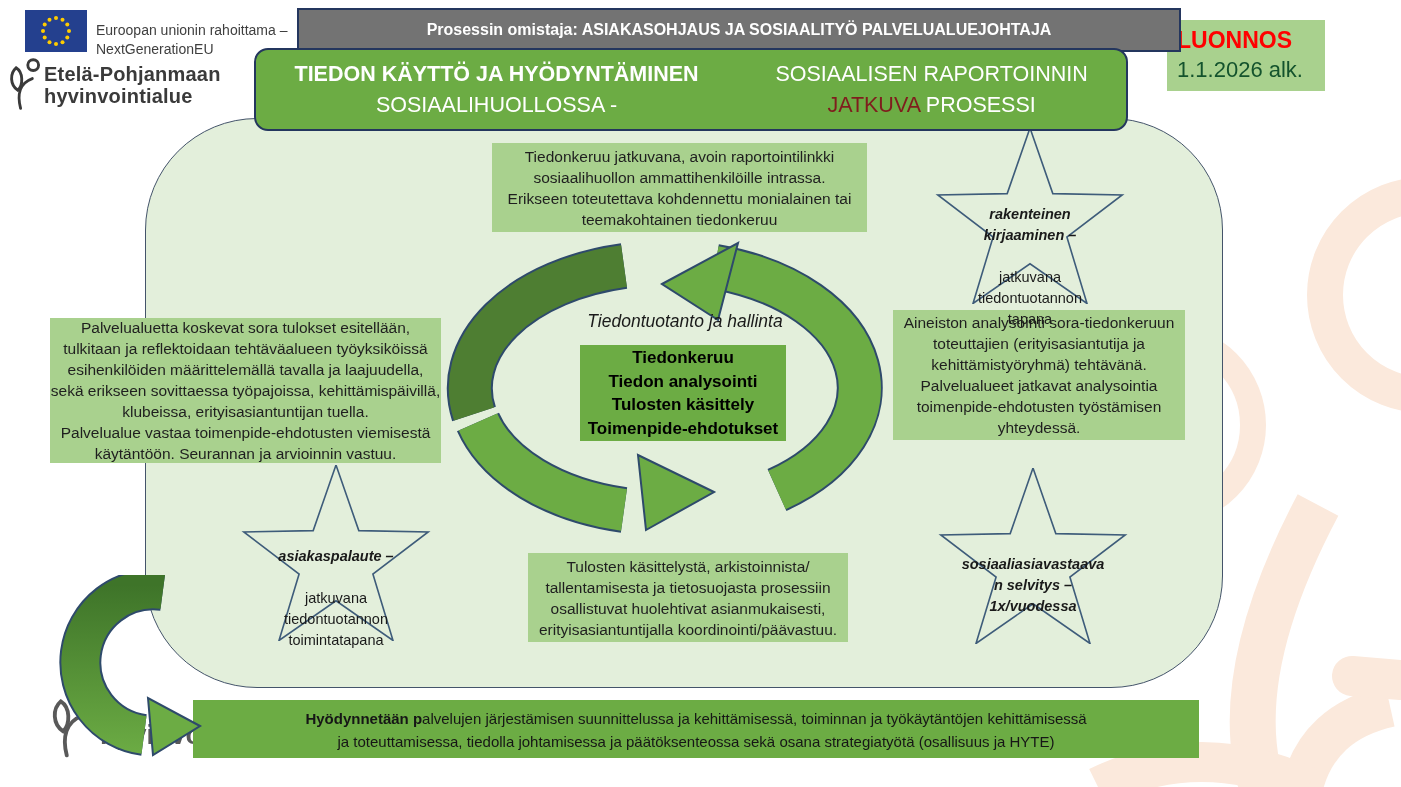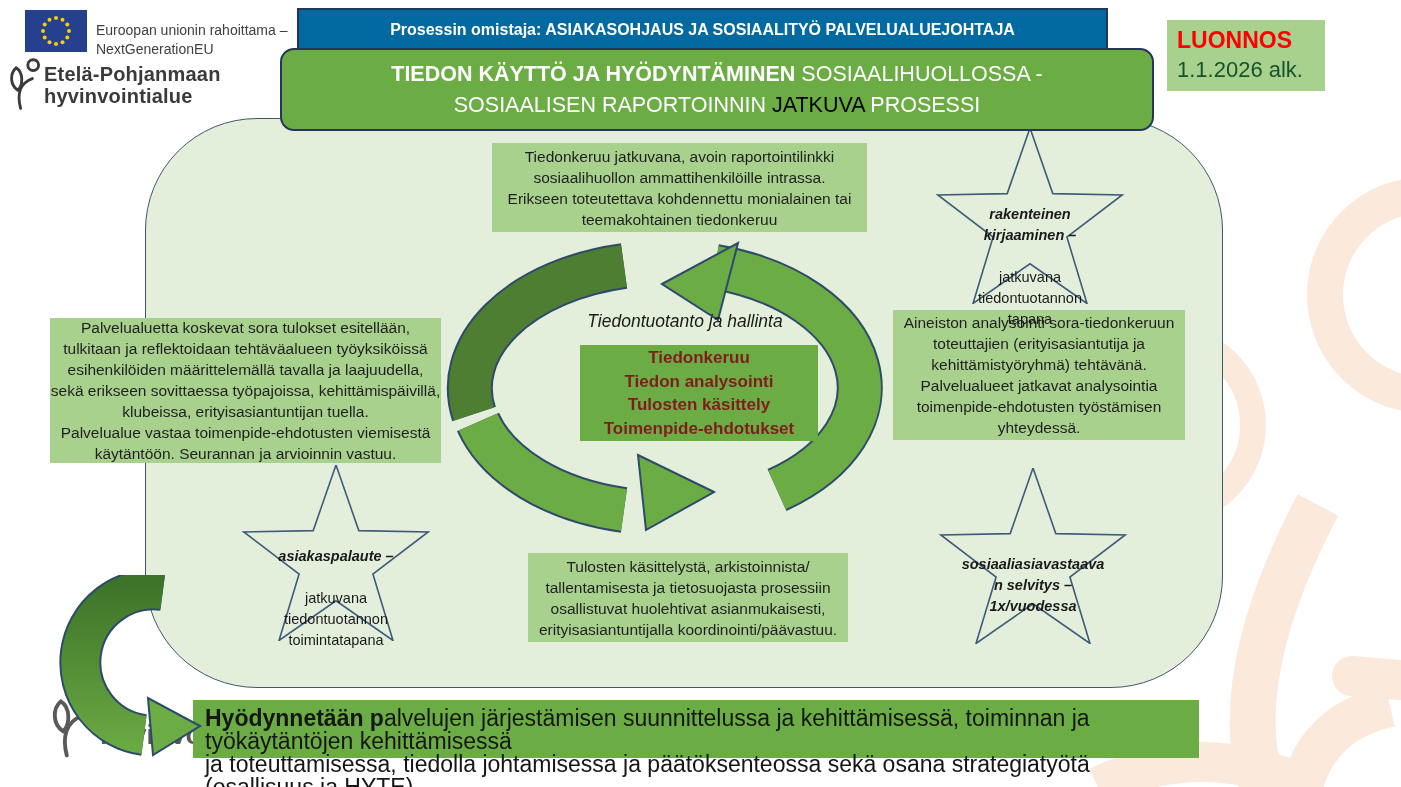--- a/index.html
+++ b/index.html
@@ -13,33 +13,33 @@
   
   #decor { left:0; top:0; z-index:0; }
 
   
   #eu-flag { left:25px; top:10px; z-index:2; }
   #eu-text { left:96px; top:13px; z-index:2; font-size:14px; line-height:19px; color:#3f3f3f;margin-top:8px; }
   #org-logo-icon { left:8px; top:56px; z-index:2; }
   #org-logo-text { left:44px; top:63px; z-index:2; font-size:20px; line-height:22px; color:#3a3a3a; font-weight:600; letter-spacing:.2px; }
 
   #process-owner {
-    left:297px; top:8px; width:811px; height:44px; z-index:3;
-    background:#0369a1; border:2px solid #24365E;
+    left:297px; top:8px; width:884px; height:44px; z-index:3;
+    background:#737373; border:2px solid #24365E;
     display:flex; align-items:center; justify-content:center;
     color:#ffffff; font-weight:bold; font-size:16px;
   }
   #title-banner {
-    left:280px; top:48px; width:874px; height:83px; z-index:4;
+    left:254px; top:48px; width:874px; height:83px; z-index:4;
     background:#6CAC44; border:2px solid #24365E; border-radius:14px;
-    display:flex; flex-direction:column; align-items:center; justify-content:center;
+    display:flex; flex-direction:row; align-items:center; justify-content:center;
     color:#ffffff; font-size:21.5px; line-height:31px; text-align:center;
   }
   #title-banner .b { font-weight:bold; }
-  #title-banner .hl { color:#000000; }
+  #title-banner .hl { color:#7f1d1d; }
 
   #draft-box {
     left:1167px; top:20px; width:158px; height:71px; z-index:2;
     background:#A9D18E; padding:6px 0 0 10px;
   }
   #draft-box .d1 { color:#FF0000; font-weight:bold; font-size:23px; line-height:29px; }
   #draft-box .d2 { color:#14532d; font-size:22px; line-height:29px; }
 
   
   #container {
@@ -59,45 +59,45 @@
   #right-box  { left:893px; top:310px; width:292px; height:130px; }
   #bottom-box { left:528px; top:553px; width:320px; height:89px; }
 
   
   #cycle-svg { left:440px; top:225px; z-index:2; }
   #cycle-caption {
     left:560px; top:311px; width:250px; z-index:2;
     font-style:italic; font-size:17.5px; text-align:center; color:#1a1a1a;
   }
   #cycle-box {
-    left:580px; top:345px; width:238px; height:96px; z-index:2;
+    left:580px; top:345px; width:206px; height:96px; z-index:2;
     background:#6CAC44; display:flex; align-items:center; justify-content:center;
     font-weight:bold; font-size:17px; line-height:23.5px; text-align:center;
-    color:#7f1d1d; white-space:pre-line;
+    color:#000000; white-space:pre-line;
   }
 
   
   .star-svg { z-index:2; }
   .star-text {
     z-index:2; text-align:center; font-size:14.5px; line-height:21px;
     color:#1a1a1a; white-space:pre-line;
   }
   .star-text .sb { font-weight:bold; white-space:pre-line;font-style:italic; }
   #star1-svg { left:933px; top:128px; }
   #star1-text { left:945px; top:183px; width:170px; }
   #star2-svg { left:239px; top:465px; }
   #star2-text { left:251px; top:525px; width:170px; }
   #star3-svg { left:936px; top:468px; }
   #star3-text { left:948px; top:533px; width:170px; }
 
   
   #footer-banner {
     left:193px; top:700px; width:1006px; height:58px; z-index:3;
     background:#6CAC44; padding:7px 12px 0 12px;
-    font-size:23px; line-height:23px; color:#161616;
+    font-size:15px; line-height:23px; color:#161616;text-align:center;
   }
   #footer-banner .b { font-weight:bold; }
   #bottom-logo-icon { left:50px; top:686px; z-index:2; }
   #bottom-logo-text { left:100px; top:720px; z-index:2; font-size:27px; font-weight:600; color:#595959; }
   #c-arrow { left:40px; top:575px; z-index:5; }
 </style>
 </head>
 <body>
 
 <svg id="decor" class="abs" width="1401" height="787" viewBox="0 0 1401 787">

